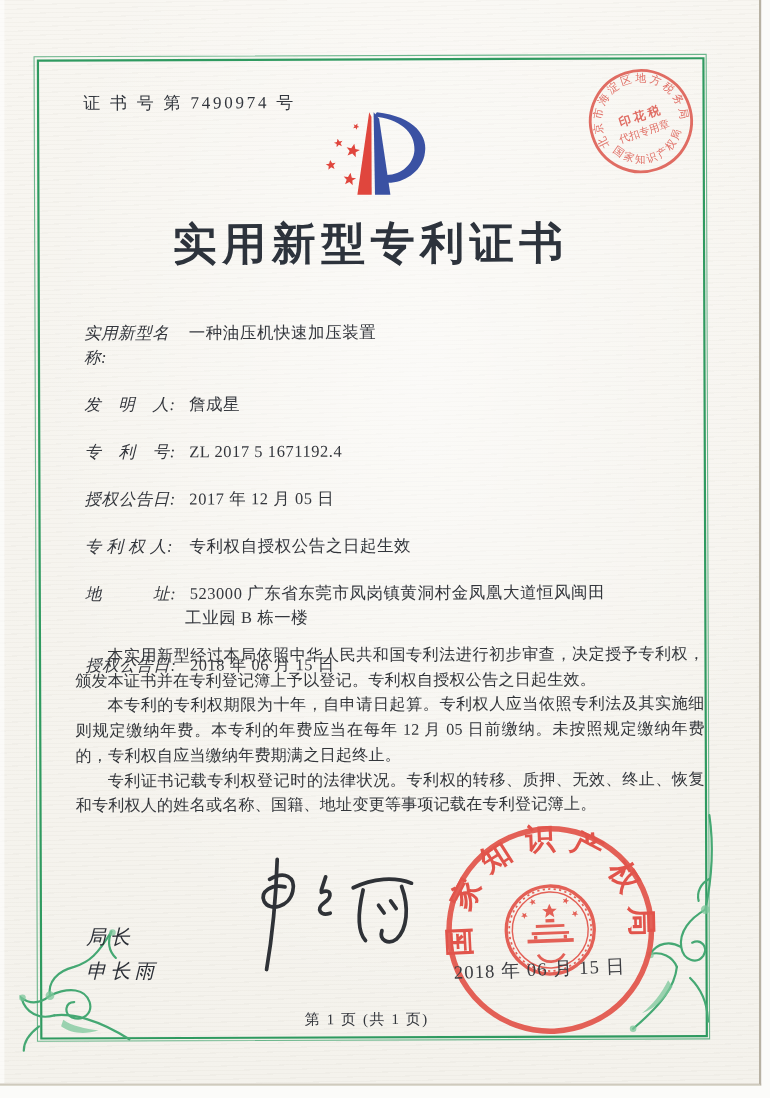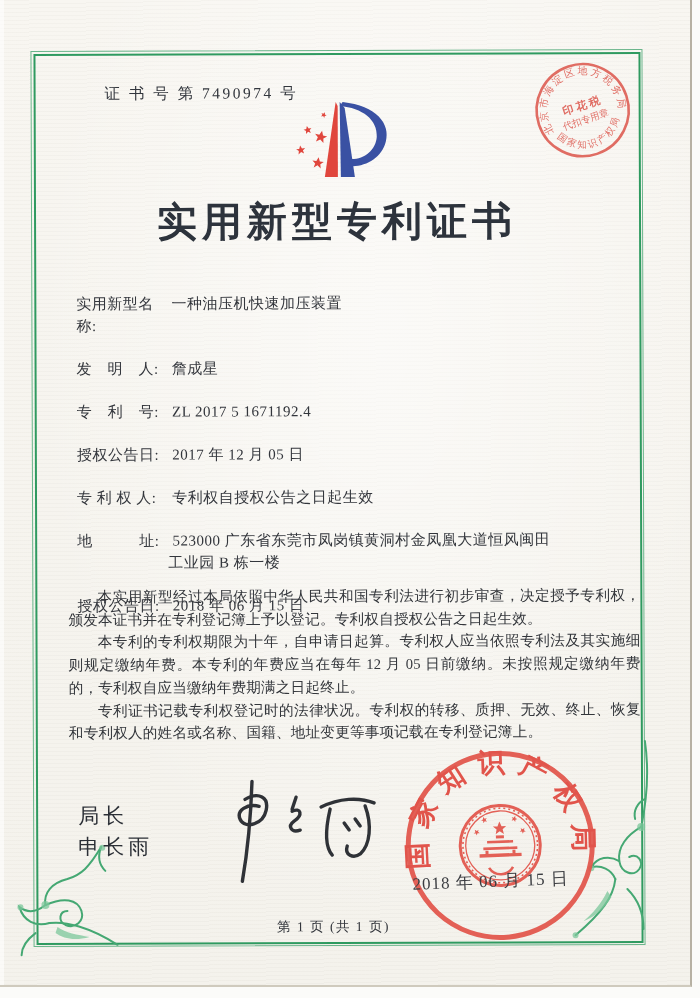--- a/index.html
+++ b/index.html
@@ -24,45 +24,45 @@
 
   .frame { position:absolute; left:32px; top:50px; width:612px; height:896px;
            border:1px solid #6ab58b; }
   .frame-inner { position:absolute; inset:1.5px; border:2.5px solid #2f9a60; }
 
   .corner { position:absolute; }
   .corner-bl { left:4px; top:840px; }
   .corner-br { left:566px; top:740px; }
 
   .cert-no { position:absolute; left:77px; top:83px; font-size:15.5px;
-             letter-spacing:2.5px; color:#32363d;margin-left:29px; }
+             letter-spacing:2.5px; color:#32363d; }
 
   .logo { position:absolute; left:278px; top:98px; }
 
   .tax-stamp { position:absolute; left:524px; top:51px; transform:rotate(-18deg); opacity:.88; }
 
   .title { position:absolute; left:32px; top:194px; width:612px; text-align:center;
            font-size:40px; font-weight:bold; letter-spacing:5px; color:#2d333c; }
 
   .fields { position:absolute; left:77px; top:292px; width:555px;
             font-size:15px; color:#33363c; }
   .frow { position:relative; line-height:22px; margin-bottom:21px; letter-spacing:.5px; }
-  .flabel { display:inline-block; width:95px; vertical-align:top; }
+  .flabel { display:inline-block; width:95px; vertical-align:top;font-style:italic; }
   .fvalue { display:inline-block; margin-left:-4px; vertical-align:top; }
   .addr2 { margin-left:91px; }
   .pair2 { position:absolute; left:313px; top:0; }
   .pair2 .flabel { width:auto; margin-right:8px; }
 
   .body-text { position:absolute; left:68px; top:585px; width:572px;
                font-size:14.6px; line-height:22.7px; text-align:justify;
                color:#33363b; letter-spacing:.2px; }
   .body-text p { text-indent:2em; }
 
-  .officer { position:absolute; left:77px; top:800px; font-size:21px;
-             letter-spacing:4px; color:#2b2f36; line-height:31px; }
+  .officer { position:absolute; left:77px; top:836px; font-size:18px;
+             letter-spacing:4px; color:#2b2f36; line-height:31px;font-style:italic; }
 
   .signature { position:absolute; left:192px; top:775px; }
 
   .seal { position:absolute; left:399px; top:746px; transform:rotate(-2deg); opacity:.92; }
 
   .footer { position:absolute; left:32px; top:918px; width:600px; text-align:center;
             font-size:13.5px; letter-spacing:1.5px; color:#33363c; }
 </style>
 </head>
 <body>

